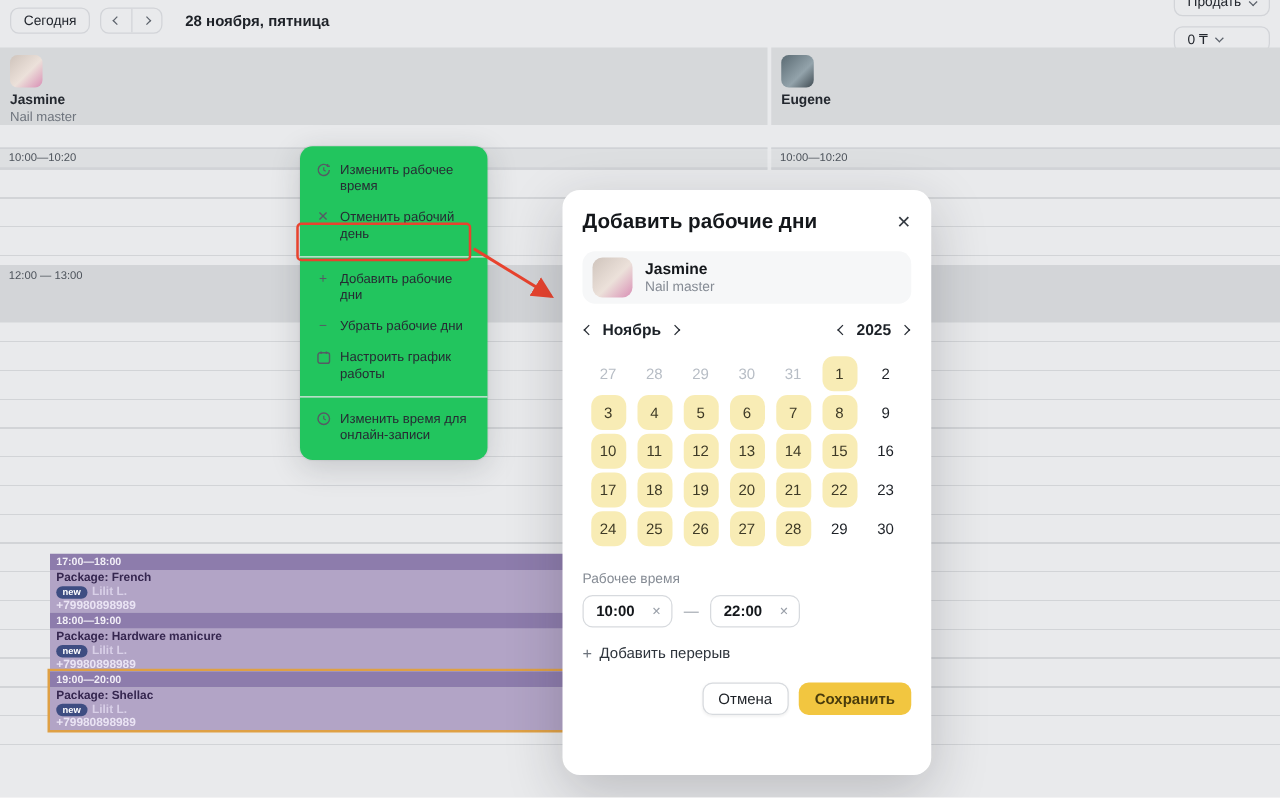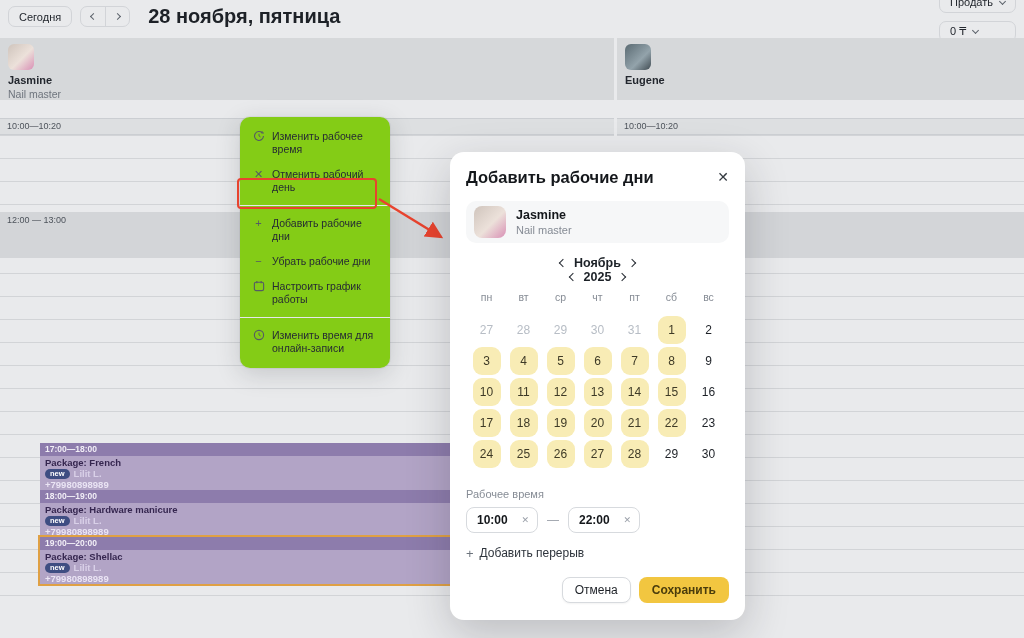--- a/index.html
+++ b/index.html
@@ -10,21 +10,21 @@
     font-family: "Liberation Sans", "DejaVu Sans", sans-serif;
     color: #23272e;
   }
   
   .topbar { position:absolute; left:0; top:0; right:0; height:33px; display:flex; align-items:center; padding:0 8px; gap:8px; }
   .tb-btn { border:1px solid #d2d4d8; border-radius:7px; background:transparent; font-size:11px; color:#23272e;
     height:21px; display:inline-flex; align-items:center; padding:0 10px; gap:7px; font-family:inherit; }
   .nav-group { display:flex; border:1px solid #d2d4d8; border-radius:7px; height:21px; overflow:hidden; }
   .nav-btn { width:24px; display:flex; align-items:center; justify-content:center; background:transparent; border:none; }
   .nav-btn + .nav-btn { border-left:1px solid #d2d4d8; }
-  .page-title { font-size:20px; font-weight:700; color:#1d2127; margin-left:10px; }
+  .page-title { font-size:12px; font-weight:700; color:#1d2127; margin-left:10px; }
   .topbar-right { margin-left:auto; display:flex; gap:8px;flex-direction:column; }
   .chv { display:inline-block; width:5px; height:5px; border-right:1.4px solid #5c626b; border-bottom:1.4px solid #5c626b; }
   .chv-l { transform:rotate(135deg); margin-right:-1px; }
   .chv-r { transform:rotate(-45deg); margin-left:-1px; }
   .chv-d { transform:rotate(45deg); margin-bottom:2px; }
   
   .staffband { position:absolute; top:38px; height:62px; background:#d6d8da; padding:6px 8px; }
   .staffband.left  { left:0; width:614px; }
   .staffband.right { left:617px; width:453px; }
   .avatar { width:26px; height:26px; border-radius:6px; }
@@ -48,39 +48,39 @@
   .appt { height:47px; position:relative; }
   .appt.highlighted { box-shadow:0 0 0 2px #dfa044; z-index:1; }
   .appt-time { height:13px; background:#8d7cac; color:#f2eff7; font-size:8.5px; line-height:13px; padding:0 5px; font-weight:600; }
   .appt-body { height:34px; background:#b2a4c6; padding:1px 5px 0; }
   .appt-service { font-size:9.5px; font-weight:700; color:#35264f; line-height:11px; }
   .client-row { display:flex; align-items:center; gap:4px; height:11px; }
   .new-badge { background:#3e4d82; color:#fff; font-size:7.5px; font-weight:700; border-radius:7px; padding:0 5px; line-height:10px; height:10px; }
   .appt-client { font-size:9.5px; font-weight:700; color:#d9d0e8; }
   .appt-phone { font-size:9.5px; font-weight:700; color:#eae4f4; line-height:12px; }
   
-  .menu { position:absolute; left:240px; top:117px; width:150px; background:#84cc16; border-radius:10px;
+  .menu { position:absolute; left:240px; top:117px; width:150px; background:#22c55e; border-radius:10px;
     box-shadow:0 6px 24px rgba(40,44,52,.18), 0 0 0 1px rgba(0,0,0,.04); padding:7px 0; z-index:5; }
   .menu-item { display:flex; align-items:flex-start; gap:7px; padding:6px 12px; font-size:10.5px; color:#262b33; cursor:default; }
   .mi-icon { width:13px; flex:none; color:#555b64; display:flex; justify-content:center; align-items:center; font-size:11px; line-height:13px; }
   .mi-label { line-height:13px; }
   .menu-divider { height:1px; background:#e6e8ea; margin:5px 0; }
   .redbox { position:absolute; left:237px; top:178px; width:140px; height:31px; border:2.5px solid #e8432e; border-radius:4px; z-index:6; }
   .arrow-overlay { position:absolute; left:0; top:0; z-index:6; pointer-events:none; }
   
   .modal { position:absolute; left:450px; top:152px; width:295px; height:468px; background:#fff; border-radius:14px;
     box-shadow:0 14px 44px rgba(30,34,40,.22); padding:16px; z-index:10; }
   .modal-head { display:flex; justify-content:space-between; align-items:flex-start; }
   .modal-title { font-size:16.5px; font-weight:700; color:#14171b; }
   .modal-close { font-size:14px; color:#343a41; margin-top:2px; line-height:14px; cursor:default; }
   .staff-card { margin-top:14px; background:#f6f7f8; border-radius:10px; height:42px; display:flex; align-items:center; gap:10px; padding:0 8px; }
   .sc-avatar { width:32px; height:32px; border-radius:8px; background:linear-gradient(135deg,#cfc4bc 0%,#ece1da 55%,#d98fb5 100%); }
   .sc-name { font-size:12.5px; font-weight:700; color:#14171b; }
   .sc-role { font-size:11px; color:#858b94; margin-top:2px; }
-  .cal-nav { margin-top:13px; display:flex; justify-content:space-between; align-items:center; padding:0 2px; height:16px;flex-direction:column; }
+  .cal-nav { margin-top:13px; display:flex; justify-content:space-between; align-items:center; padding:0 2px; height:16px; }
   .nav-cluster { display:flex; align-items:center; gap:9px; font-size:12.5px; font-weight:600; color:#1c2127; }
   .chv-cal { width:6px; height:6px; border-width:1.6px; border-color:#262b33; }
   .weekrow, .daygrid { display:grid; grid-template-columns:repeat(7,1fr); justify-items:center; padding:0 2px; }
   .weekrow { margin-top:19px; font-size:10.5px; color:#868c95; }
   .daygrid { margin-top:13px; row-gap:3px; }
   .day { width:28px; height:28px; border-radius:9px; display:flex; align-items:center; justify-content:center; font-size:12px; color:#1d2127; }
   .day.selected { background:#f8ecb5; color:#3e3a26; }
   .day.muted { color:#b7bdc5; }
   .wt-label { margin-top:20px; font-size:11px; color:#868c95; }
   .time-row { margin-top:7px; display:flex; align-items:center; gap:9px; }
@@ -257,36 +257,20 @@
         <span>Ноябрь</span>
         <span class="chv chv-r chv-cal"></span>
       </div>
       <div class="nav-cluster">
         <span class="chv chv-l chv-cal"></span>
         <span>2025</span>
         <span class="chv chv-r chv-cal"></span>
       </div>
     </div>
 
-    <div class="weekrow">
-
-        <span class="wd">пн</span>
-
-        <span class="wd">вт</span>
-
-        <span class="wd">ср</span>
-
-        <span class="wd">чт</span>
-
-        <span class="wd">пт</span>
-
-        <span class="wd">сб</span>
-
-        <span class="wd">вс</span>
-      </div>
 
     <div class="daygrid">
 
         <div class="day muted">
           <span>27</span>
         </div>
 
         <div class="day muted">
           <span>28</span>
         </div>

